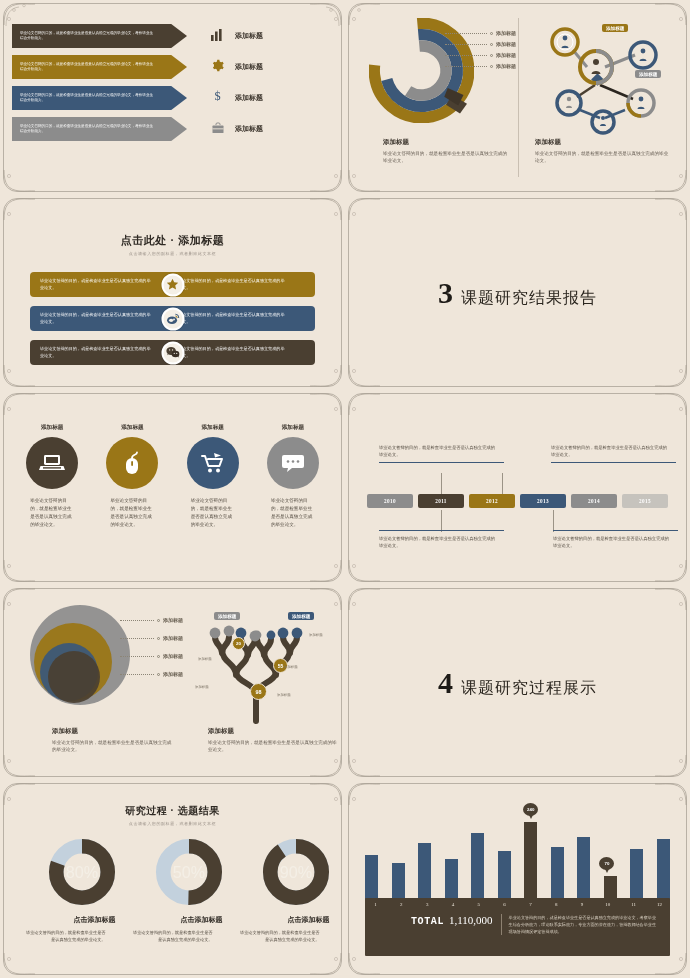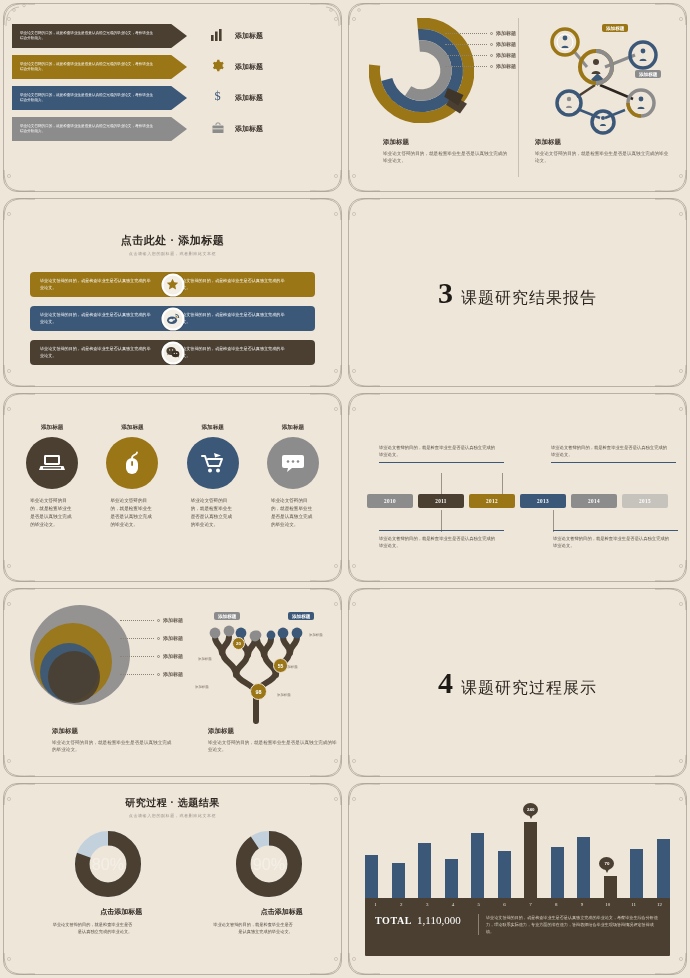--- a/index.html
+++ b/index.html
@@ -151,21 +151,21 @@
   .bars{ position:absolute; left:0; right:0; bottom:0; height:98px; display:flex; align-items:flex-end; justify-content:space-between; }
   .bar{ width:13px; background:#3c5878; }
   .bar.hl{ background:#4a3f31; }
   .axisbox{
     position:absolute; left:20px; right:20px; top:118px; height:58px;
     background:#4a3f31; border-radius:1px;
   }
   .axis{ display:flex; justify-content:space-between; padding:4px 4px 0; }
   .axis .tick{ width:13px;text-align:center;font-size:5px;color:#e9e2d6;font-family:"Liberation Serif",serif;}
   .totalrow{ display:flex; align-items:flex-start; gap:8px; padding:7px 10px 0; }
-  .totalword{ font-size:10px; font-weight:bold; color:#fff; font-family:Liberation Serif, serif; letter-spacing:.6px;}
+  .totalword{ font-size:10px; font-weight:bold; color:#fff; font-family:Liberation Mono, monospace; letter-spacing:.6px;margin-left:36px;}
   .totalnum{ font-size:11px; color:#fff; font-family:"Liberation Serif",serif; }
   .totaltxt{ font-size:4.1px; color:#ddd5c7; line-height:1.75; border-left:1px solid #8d8171; padding-left:7px; flex:1;}
   .callout{
     position:absolute; width:15px;height:13px;border-radius:50%;
     background:#4a3f31; color:#fff; font-size:4.4px; font-weight:bold;
     display:flex;align-items:center;justify-content:center;
   }
   .callout::after{
     content:""; position:absolute; bottom:-3px; left:50%; transform:translateX(-50%);
     border-left:2.5px solid transparent; border-right:2.5px solid transparent;
@@ -698,29 +698,38 @@
     <svg class="corner c-bl" viewBox="0 0 34 26">
         <path d="M2 24 C2 10 6 4 18 3 C24 2.6 28 3.4 33 3" fill="none" stroke="#9c9386" stroke-width=".8"></path>
         <circle cx="7" cy="18" r="1.6" fill="none" stroke="#9c9386" stroke-width=".5"></circle>
       </svg>
     <svg class="corner c-br" viewBox="0 0 34 26">
         <path d="M2 24 C2 10 6 4 18 3 C24 2.6 28 3.4 33 3" fill="none" stroke="#9c9386" stroke-width=".8"></path>
         <circle cx="7" cy="18" r="1.6" fill="none" stroke="#9c9386" stroke-width=".5"></circle>
       </svg>
 
     <div class="inner">
-      <div class="s3title" style="margin-top:6px;font-size:10px;">研究过程 · 选题结果</div>
+      <div class="s3title" style="margin-top:14px;font-size:10px;">研究过程 · 选题结果</div>
       <div class="s3sub">点击请输入您的副标题，或者删除此文本框</div>
 
       <div class="s9row">
         <div class="s9col">
           <svg width="68" height="68" viewBox="0 0 42 42">
             <circle cx="21" cy="21" r="15.9" fill="none" stroke="#c3d1dd" stroke-width="9"></circle>
             <circle cx="21" cy="21" r="15.9" fill="none" stroke="#4a3f31" stroke-width="9" stroke-dasharray="80 20" transform="rotate(-90 21 21)"></circle>
             <text x="21" y="24.5" text-anchor="middle" font-size="10" font-family="Liberation Sans, sans-serif" fill="#f4efe6">80%</text>
+          </svg>
+          <div class="dlabel">点击添加标题</div>
+          <div class="dbody">毕业论文答辩的目的，就是检查毕业生是否是认真独立完成的毕业论文。</div>
+        </div>
+        <div class="s9col">
+          <svg width="68" height="68" viewBox="0 0 42 42">
+            <circle cx="21" cy="21" r="15.9" fill="none" stroke="#c3d1dd" stroke-width="9"></circle>
+            <circle cx="21" cy="21" r="15.9" fill="none" stroke="#4a3f31" stroke-width="9" stroke-dasharray="50 50" transform="rotate(-90 21 21)"></circle>
+            <text x="21" y="24.5" text-anchor="middle" font-size="10" font-family="Liberation Sans, sans-serif" fill="#f4efe6">50%</text>
           </svg>
           <div class="dlabel">点击添加标题</div>
           <div class="dbody">毕业论文答辩的目的，就是检查毕业生是否是认真独立完成的毕业论文。</div>
         </div>
         <div class="s9col">
           <svg width="68" height="68" viewBox="0 0 42 42">
             <circle cx="21" cy="21" r="15.9" fill="none" stroke="#c3d1dd" stroke-width="9"></circle>
             <circle cx="21" cy="21" r="15.9" fill="none" stroke="#4a3f31" stroke-width="9" stroke-dasharray="90 10" transform="rotate(-90 21 21)"></circle>
             <text x="21" y="24.5" text-anchor="middle" font-size="10" font-family="Liberation Sans, sans-serif" fill="#f4efe6">90%</text>
           </svg>

